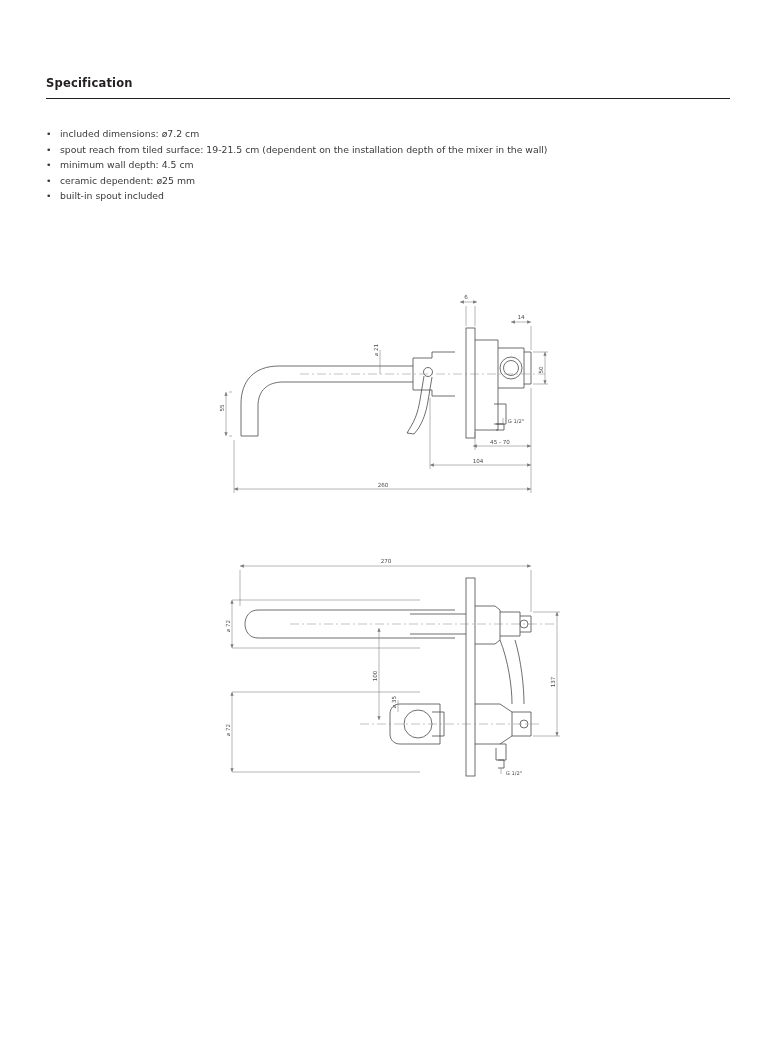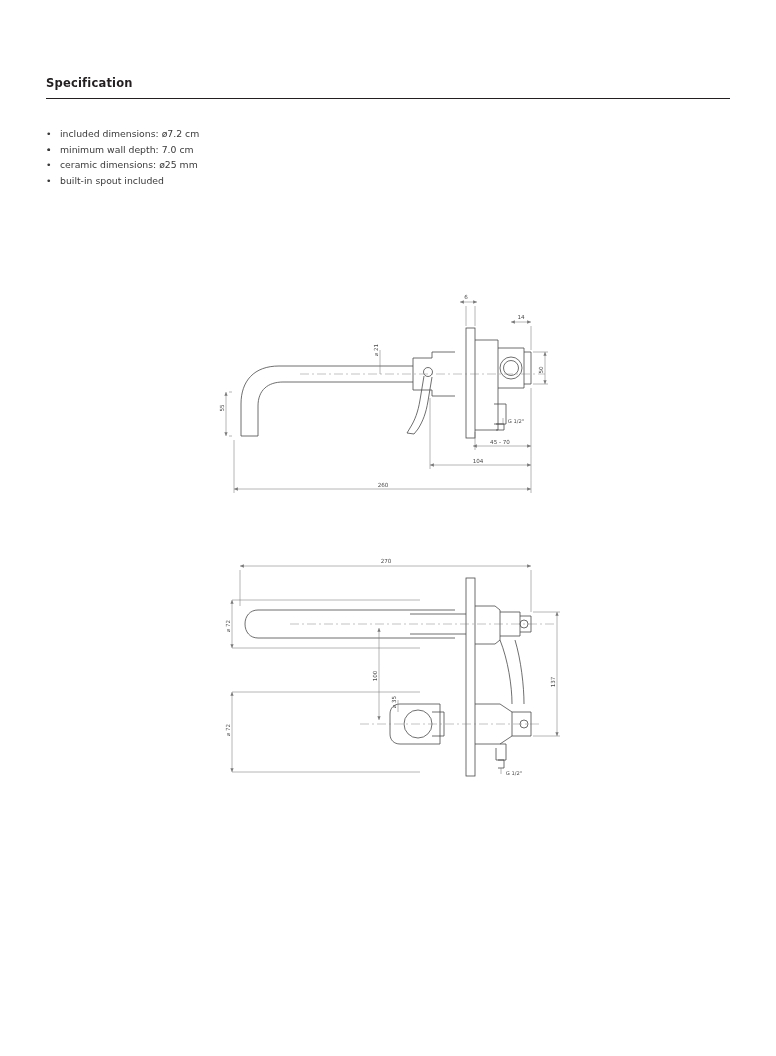--- a/index.html
+++ b/index.html
@@ -76,23 +76,23 @@
 </head>
 <body>
 
 <div class="page">
 
   <div class="section-title">Specification</div>
   <div class="title-rule"></div>
 
   <ul class="spec-list">
     <li><span class="bullet">•</span><span>included dimensions: ø7.2 cm</span></li>
-    <li><span class="bullet">•</span></li>
-    <li><span class="bullet">•</span><span>minimum wall depth: 7.0 cm</span></li>
-    <li><span class="bullet">•</span><span>ceramic dimensions: ø25 mm</span></li>
+    <li><span class="bullet">•</span><span>spout reach from tiled surface: 19-21.5 cm (dependent on the installation depth of the mixer in the wall)</span></li>
+    <li><span class="bullet">•</span><span>minimum wall depth: 4.5 cm</span></li>
+    <li><span class="bullet">•</span><span>ceramic dependent: ø25 mm</span></li>
     <li><span class="bullet">•</span><span>built-in spout included</span></li>
   </ul>
 
   <div class="drawing-wrap">
     <svg width="776" height="1056" viewBox="0 0 776 1056" xmlns="http://www.w3.org/2000/svg">
       <defs>
         <marker id="ar" markerWidth="8" markerHeight="8" refX="7" refY="3" orient="auto" markerUnits="strokeWidth">
           <path d="M0,0 L7,3 L0,6 z" fill="#7a7a7a"></path>
         </marker>
         <marker id="arS" markerWidth="8" markerHeight="8" refX="0" refY="3" orient="auto" markerUnits="strokeWidth">

